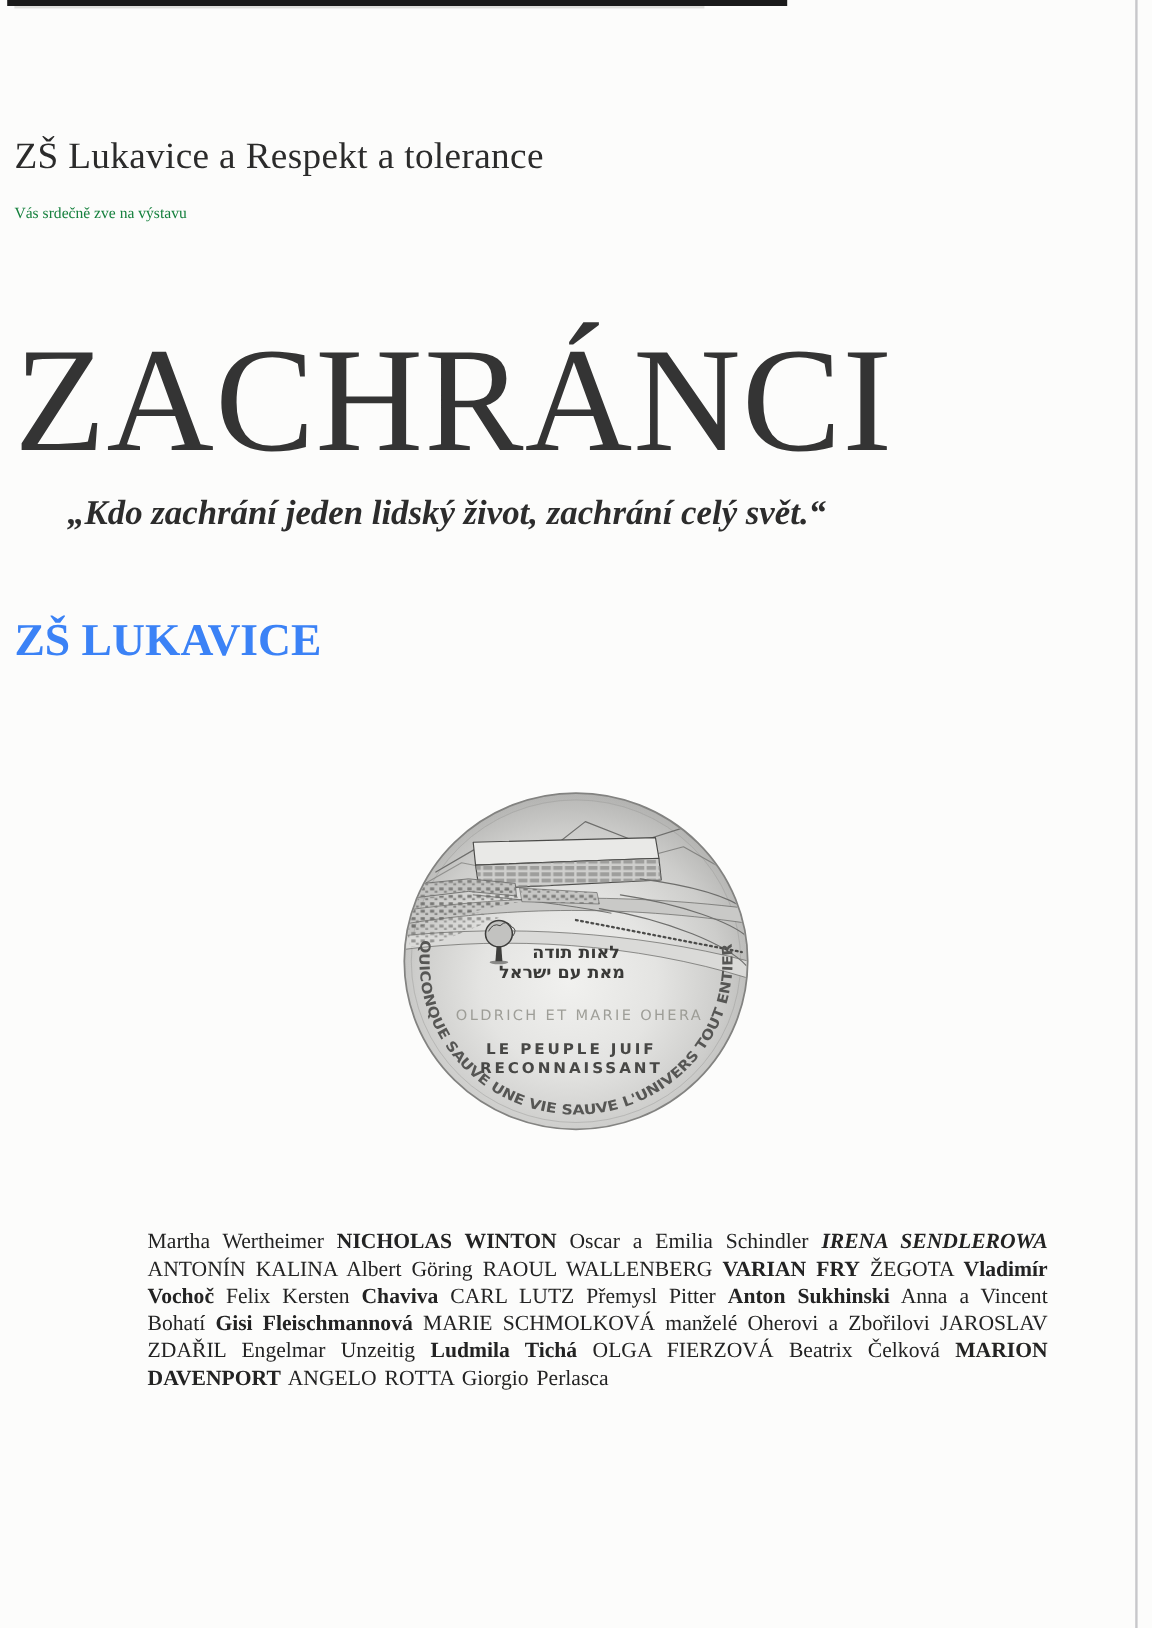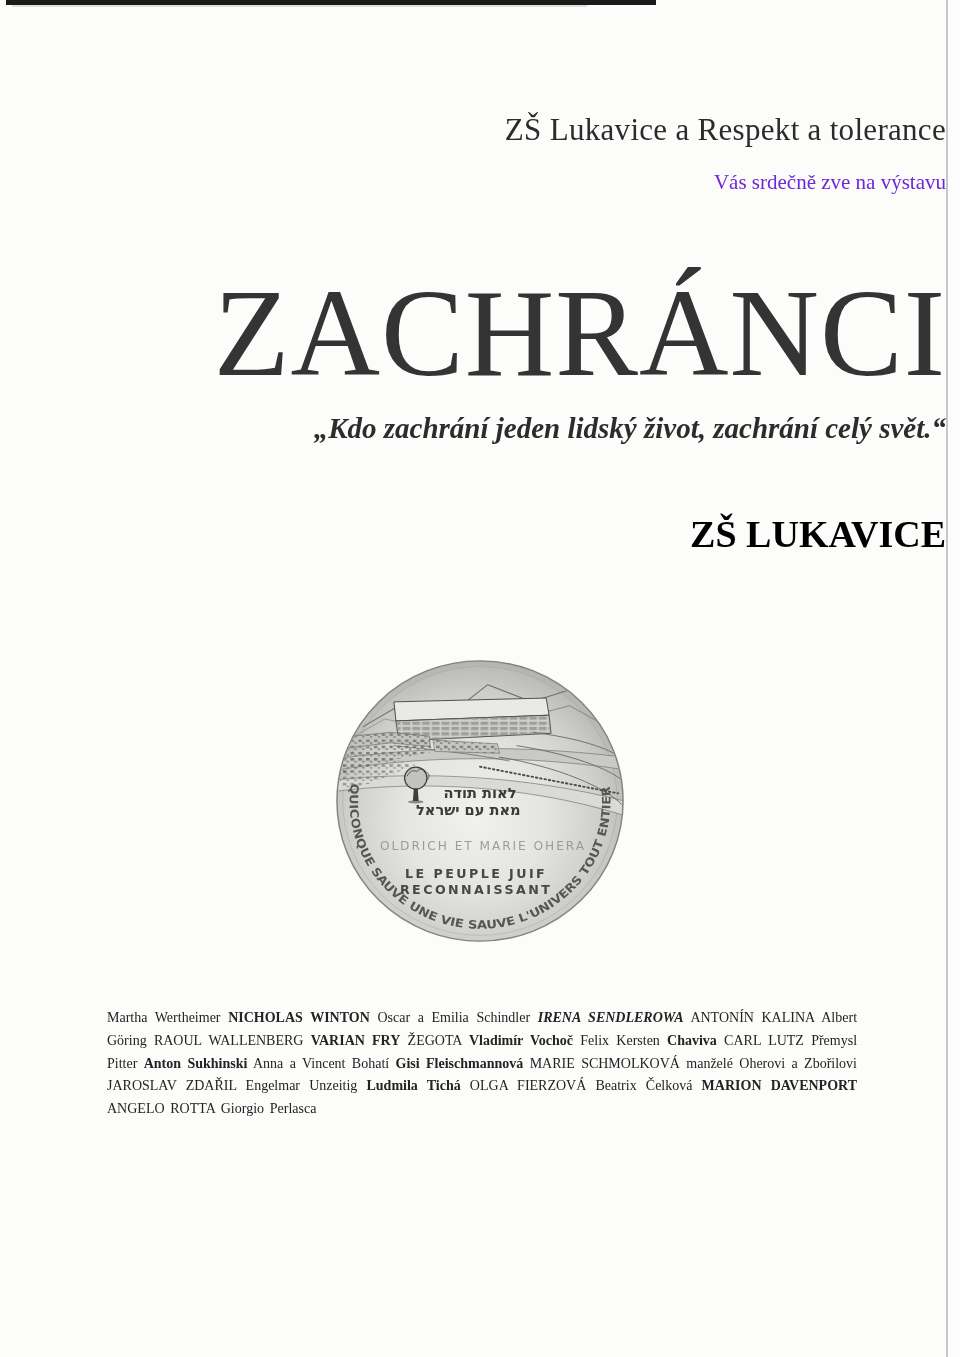--- a/index.html
+++ b/index.html
@@ -4,32 +4,32 @@
 <style>
   html,body{margin:0;padding:0;background:#ffffff;}
   .page{
     position:relative;width:960px;height:1357px;margin:0 auto;
     background:#fcfcfb;overflow:hidden;
     font-family:"Liberation Serif", serif;color:#2e2e2e;
   }
   .scan-bar{position:absolute;left:6px;top:0;width:650px;height:5px;background:#1b1b1b;}
   .scan-bar2{position:absolute;left:12px;top:5px;width:575px;height:2px;background:#d8d8d6;opacity:.8;}
   .scan-line-right{position:absolute;left:946px;top:0;width:2px;height:1357px;background:#c7c7ca;}
-  .center{position:absolute;left:12px;right:14px;text-align:right;}
+  .center{position:absolute;left:12px;right:14px;text-align:left;}
   .organizer{top:112px;font-size:31px;letter-spacing:.3px;color:#2b2b2b;}
-  .invite{top:170px;font-size:21px;color:#6d28d9;}
+  .invite{top:170px;font-size:13px;color:#15803d;}
   .main-title{top:240px;font-size:124px;letter-spacing:1px;color:#343434;line-height:1;margin-top:32px;}
   .quote{top:412px;font-size:29px;font-weight:bold;font-style:italic;color:#2c2c2c;padding-left:44px;}
-  .venue{top:512px;font-size:38px;font-weight:bold;color:#000000;}
+  .venue{top:512px;font-size:38px;font-weight:bold;color:#3b82f6;}
   .datetime{top:574px;font-size:40px;font-weight:bold;color:#2d2d2d;}
   .medal{position:absolute;left:334px;top:658px;width:292px;height:286px;}
   .medal svg{display:block;width:100%;height:100%;}
   .names{
-    position:absolute;left:107px;top:1007px;width:750px;margin:0;
-    font-size:14px;line-height:22.8px;color:#232323;
+    position:absolute;left:107px;top:1007px;width:750px;margin:16px;
+    font-size:18px;line-height:22.8px;color:#232323;
     text-align:justify;word-spacing:2.2px;
   }
   .names span{white-space:normal;}
 </style>
 </head>
 <body>
 
 <div class="page">
 
   <div class="scan-bar"></div>

